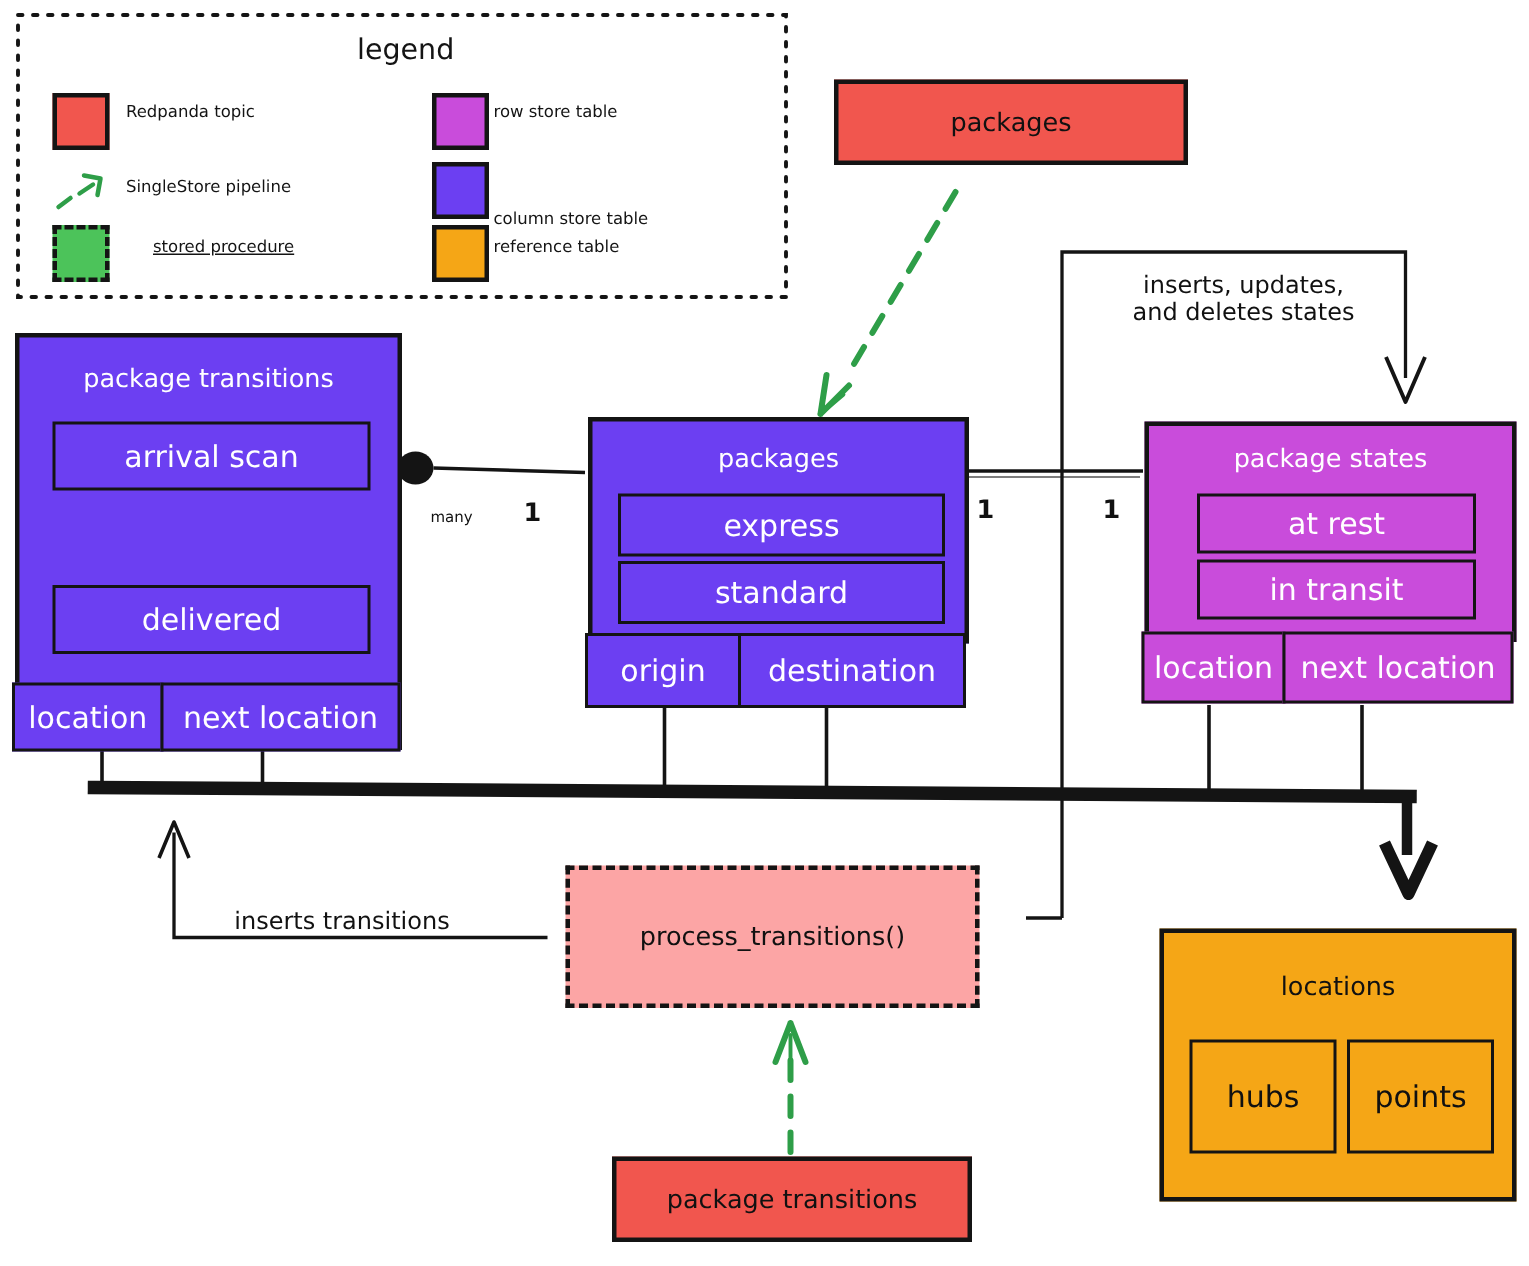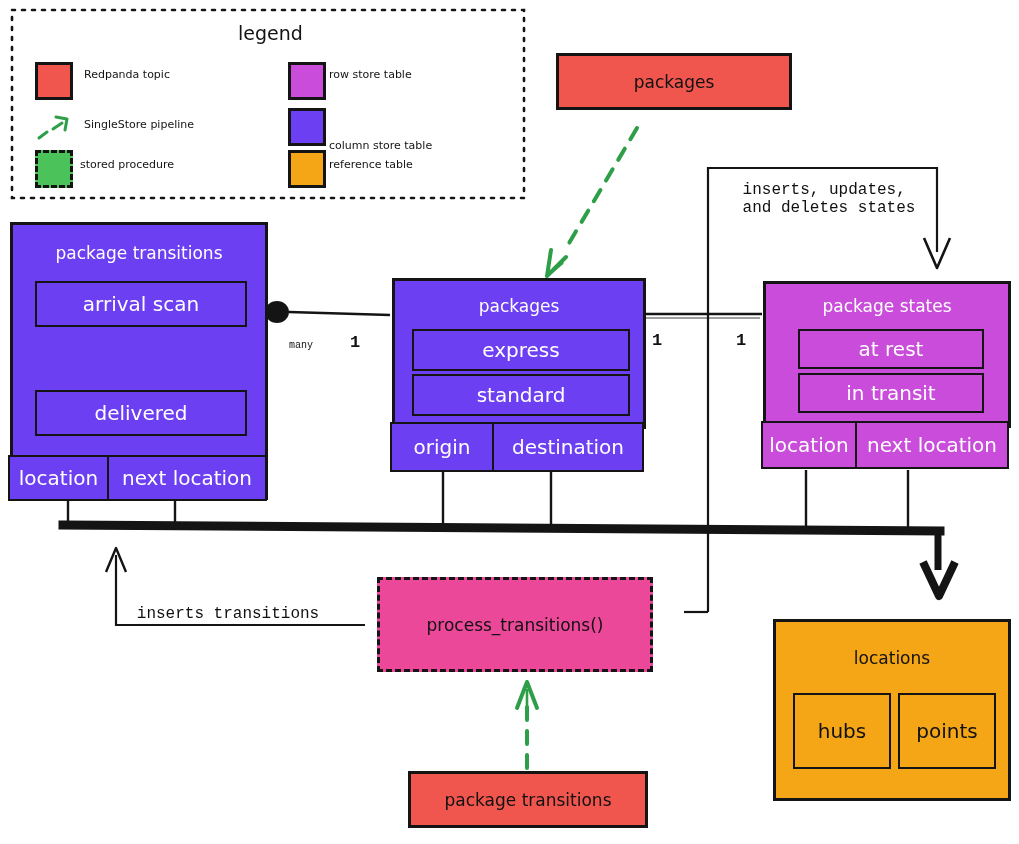--- a/index.html
+++ b/index.html
@@ -2,22 +2,22 @@
 <html><head>
 <meta charset="utf-8">
 <style>
   html,body{margin:0;padding:0;background:#ffffff;}
   body{width:1019px;height:844px;font-family:"DejaVu Sans","Liberation Sans",sans-serif;}
   #stage{position:relative;width:1019px;height:844px;overflow:hidden;background:#fff;}
   svg#art{position:absolute;left:0;top:0;width:1019px;height:844px;}
 
   .box{position:absolute;box-sizing:border-box;display:flex;align-items:center;justify-content:center;
        text-align:center;color:#fff;}
-  .lbl{position:absolute;display:flex;align-items:center;justify-content:center;text-align:left;
-       color:#1a1a1a;line-height:1.15;font-family:Liberation Mono, monospace;}
+  .lbl{position:absolute;display:flex;align-items:center;justify-content:center;text-align:center;
+       color:#1a1a1a;line-height:1.15;}
 
   .t-title{font-size:17px;}
   .t-field{font-size:20px;}
   .t-small{font-size:10px;}
   .t-ann{font-size:16px;color:#111;}
   .t-num{font-size:17px;color:#111;font-weight:600;}
 
   .legendbox{position:absolute;left:10px;top:8px;width:515px;height:190px;}
   .sw{position:absolute;width:32px;height:32px;}
   .lgt{position:absolute;font-size:11px;color:#141414;white-space:nowrap;}
@@ -98,21 +98,21 @@
 
   <div class="legendbox">
     <div class="lgt" style="left:228px;top:14px;font-size:19px;">legend</div>
 
     <div class="sw" style="left:25px;top:54px;background:#f1564e;border:3px solid #141414;"></div>
     <div class="lgt" style="left:74px;top:60px;">Redpanda topic</div>
 
     <div class="lgt" style="left:74px;top:110px;">SingleStore pipeline</div>
 
     <div class="sw" style="left:25px;top:142px;background:#4cc35a;border:3px dashed #141414;"></div>
-    <div class="lgt" style="left:70px;top:150px;">stored procedure</div>
+    <div class="lgt" style="left:92px;top:150px;text-decoration:underline;">stored procedure</div>
 
     <div class="sw" style="left:278px;top:54px;background:#c94cdb;border:3px solid #141414;"></div>
     <div class="lgt" style="left:319px;top:60px;">row store table</div>
 
     <div class="sw" style="left:278px;top:100px;background:#6c3ff2;border:3px solid #141414;"></div>
     <div class="lgt" style="left:319px;top:108px;margin-top:23px;">column store table</div>
 
     <div class="sw" style="left:278px;top:142px;background:#f5a616;border:3px solid #141414;"></div>
     <div class="lgt" style="left:319px;top:150px;">reference table</div>
   </div>
@@ -144,21 +144,21 @@
   <div style="position:absolute;left:763px;top:281px;width:242px;height:141px;background:#c94cdb;border:3px solid #141414;">
     <div class="t-title" style="position:absolute;left:0;top:12px;width:100%;text-align:center;color:#fff;">package states</div>
     <div class="t-field" style="position:absolute;left:32px;top:45px;width:182px;height:36px;border:2.5px solid #141414;display:flex;align-items:center;justify-content:center;color:#fff;">at rest</div>
     <div class="t-field" style="position:absolute;left:32px;top:89px;width:182px;height:36px;border:2.5px solid #141414;display:flex;align-items:center;justify-content:center;color:#fff;">in transit</div>
   </div>
   <div style="position:absolute;left:761px;top:421px;width:246px;height:44px;">
     <div class="t-field" style="position:absolute;left:0;top:0;width:92px;height:44px;background:#c94cdb;border:2.5px solid #141414;display:flex;align-items:center;justify-content:center;color:#fff;">location</div>
     <div class="t-field" style="position:absolute;left:94px;top:0;width:150px;height:44px;background:#c94cdb;border:2.5px solid #141414;display:flex;align-items:center;justify-content:center;color:#fff;">next location</div>
   </div>
 
-  <div class="box" style="left:377px;top:577px;width:276px;height:95px;background:#ec4899;border:3px dashed #141414;">
+  <div class="box" style="left:377px;top:577px;width:276px;height:95px;background:#fca5a5;border:3px dashed #141414;">
     <span class="t-title" style="color:#111;">process_transitions()</span>
   </div>
 
   <div class="box t-title" style="left:408px;top:771px;width:240px;height:57px;background:#f1564e;border:3px solid #141414;color:#111;">
     <span>package transitions</span>
   </div>
 
   <div style="position:absolute;left:773px;top:619px;width:232px;height:176px;background:#f5a616;border:3px solid #141414;">
     <div class="t-title" style="position:absolute;left:0;top:26px;width:100%;text-align:center;color:#111;">locations</div>
     <div class="t-field" style="position:absolute;left:17px;top:71px;width:94px;height:72px;border:2.5px solid #141414;display:flex;align-items:center;justify-content:center;color:#111;">hubs</div>

